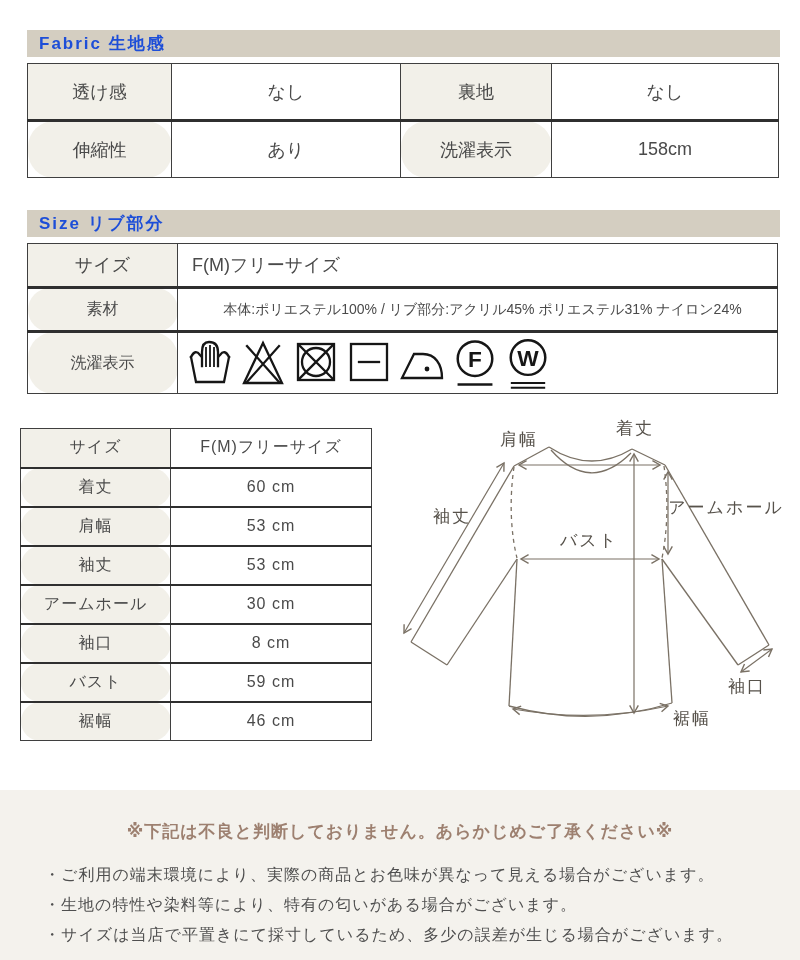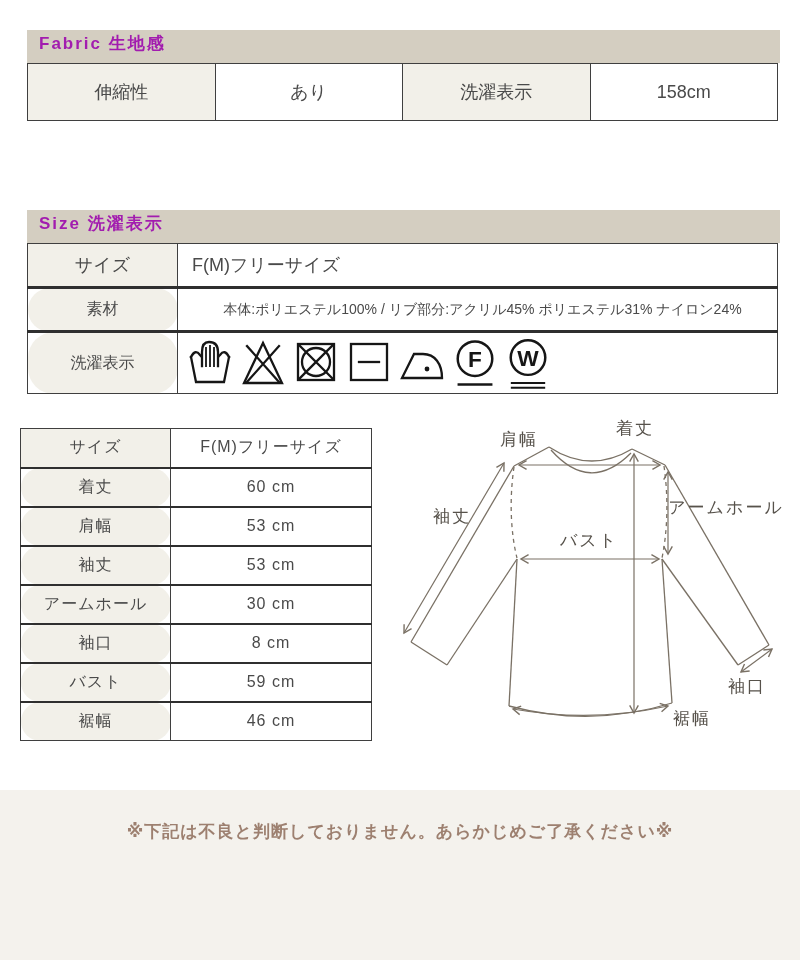--- a/index.html
+++ b/index.html
@@ -1,21 +1,21 @@
 <!DOCTYPE html>
 <html><head>
 <meta charset="utf-8">
 <style>
   html,body{margin:0;padding:0;background:#fff;}
   .page{position:relative;width:800px;height:960px;background:#fff;overflow:hidden;
         font-family:"Liberation Sans","DejaVu Sans",sans-serif;color:#4a4a4a;}
 
   
-  .band{position:absolute;left:27px;width:753px;height:33px;background:#d4cec1;
-        color:#a21caf;font-weight:bold;font-size:17px;line-height:27px;
+  .band{position:absolute;left:27px;width:753px;height:27px;background:#d4cec1;
+        color:#1d4ed8;font-weight:bold;font-size:17px;line-height:27px;
         padding-left:12px;letter-spacing:2px;box-sizing:border-box;}
   .band.fabric{top:30px;}
   .band.size{top:210px;}
 
   table{border-collapse:collapse;table-layout:fixed;}
   td{border:1px solid #3f3f3f;box-sizing:border-box;font-size:18px;
      text-align:center;vertical-align:middle;padding:0 10px;}
   tr + tr td{border-top:3px solid #2f2f2f;border-radius:26px;}
   .label-cell{background:#f2f0e9;}
   .value-cell{background:#fff;}
@@ -60,30 +60,36 @@
 </style>
 </head>
 <body>
 
 <div class="page">
 
   <div class="band fabric">Fabric 生地感</div>
 
   <table class="fabric-table">
     <tbody>
+        <tr>
+      <td class="label-cell" style="width:144px">透け感</td>
+      <td class="value-cell" style="width:229px">なし</td>
+      <td class="label-cell" style="width:151px">裏地</td>
+      <td class="value-cell" style="width:227px">なし</td>
+    </tr>
     <tr>
       <td class="label-cell">伸縮性</td>
       <td class="value-cell">あり</td>
       <td class="label-cell">洗濯表示</td>
       <td class="value-cell">158cm</td>
     </tr>
   </tbody>
     </table>
 
-  <div class="band size">Size 洗濯表示</div>
+  <div class="band size">Size リブ部分</div>
 
   <table class="spec-table">
     <tbody>
         <tr class="r1">
       <td class="label-cell" style="width:150px">サイズ</td>
       <td class="value-cell wide">F(M)フリーサイズ</td>
     </tr>
     <tr class="r2">
       <td class="label-cell">素材</td>
       <td class="value-cell wide">本体:ポリエステル100% / リブ部分:アクリル45% ポリエステル31% ナイロン24%</td>
@@ -204,15 +210,20 @@
     <text x="131" y="29" text-anchor="middle">肩幅</text>
     <text x="64" y="106" text-anchor="middle">袖丈</text>
     <text x="201" y="130" text-anchor="middle">バスト</text>
     <text x="338" y="97" text-anchor="middle">アームホール</text>
     <text x="359" y="276" text-anchor="middle">袖口</text>
     <text x="304" y="308" text-anchor="middle">裾幅</text>
   </svg>
 
   <div class="notes">
     <div class="notes-heading">※下記は不良と判断しておりません。あらかじめご了承ください※</div>
+    <div class="notes-list">
+      <div>・ご利用の端末環境により、実際の商品とお色味が異なって見える場合がございます。</div>
+      <div>・生地の特性や染料等により、特有の匂いがある場合がございます。</div>
+      <div>・サイズは当店で平置きにて採寸しているため、多少の誤差が生じる場合がございます。</div>
+    </div>
   </div>
 
 </div>
 
 </body></html>

